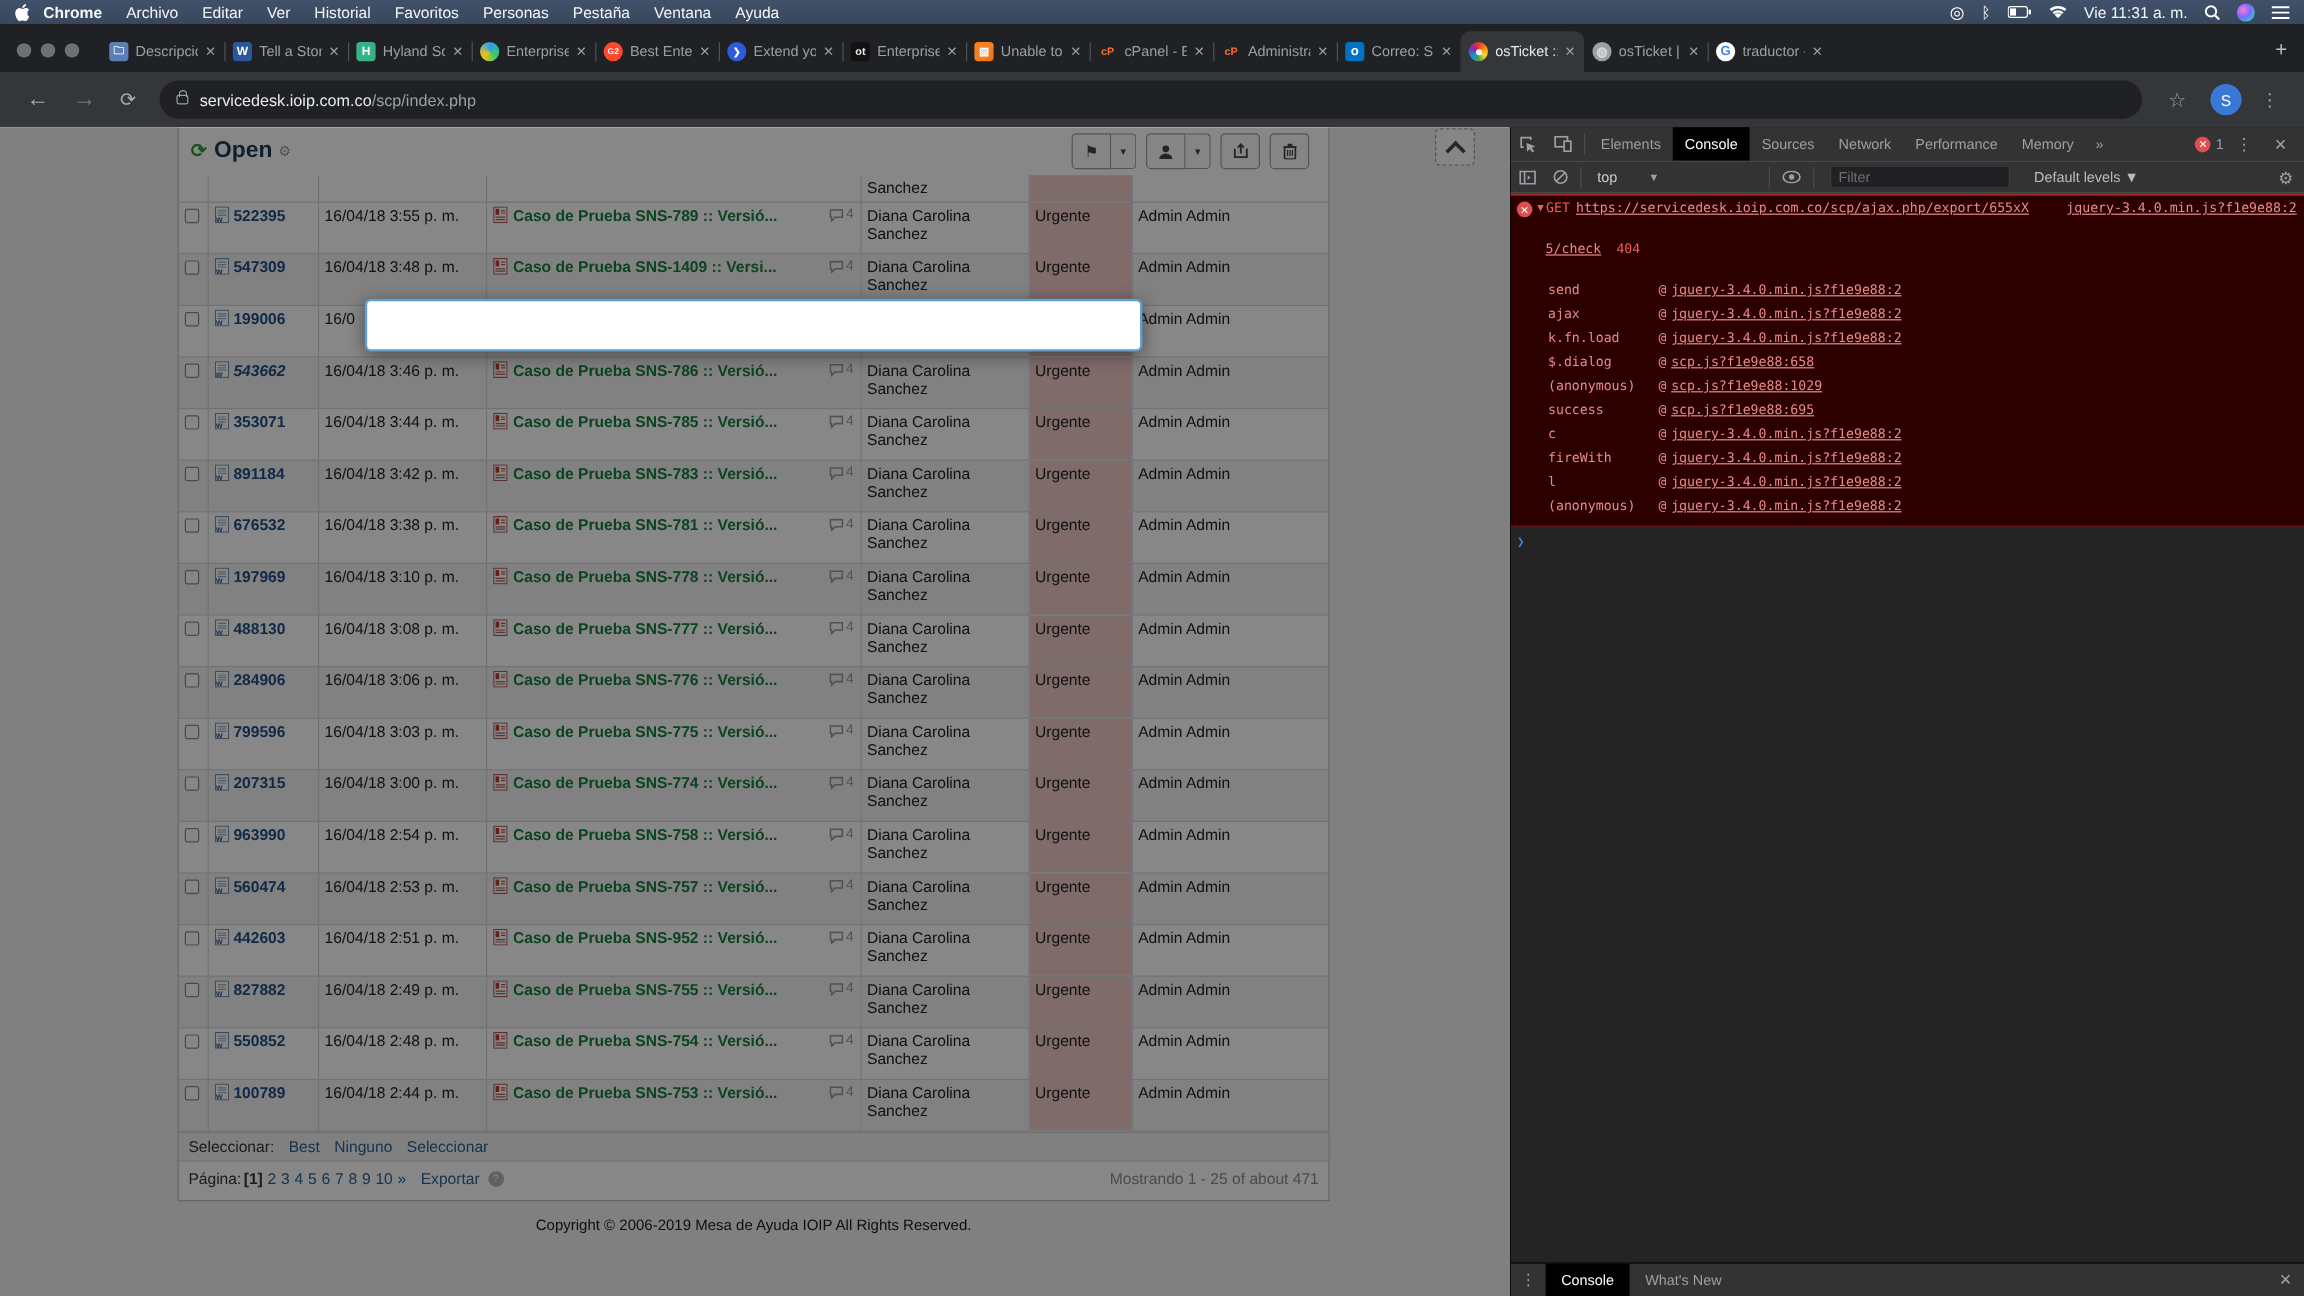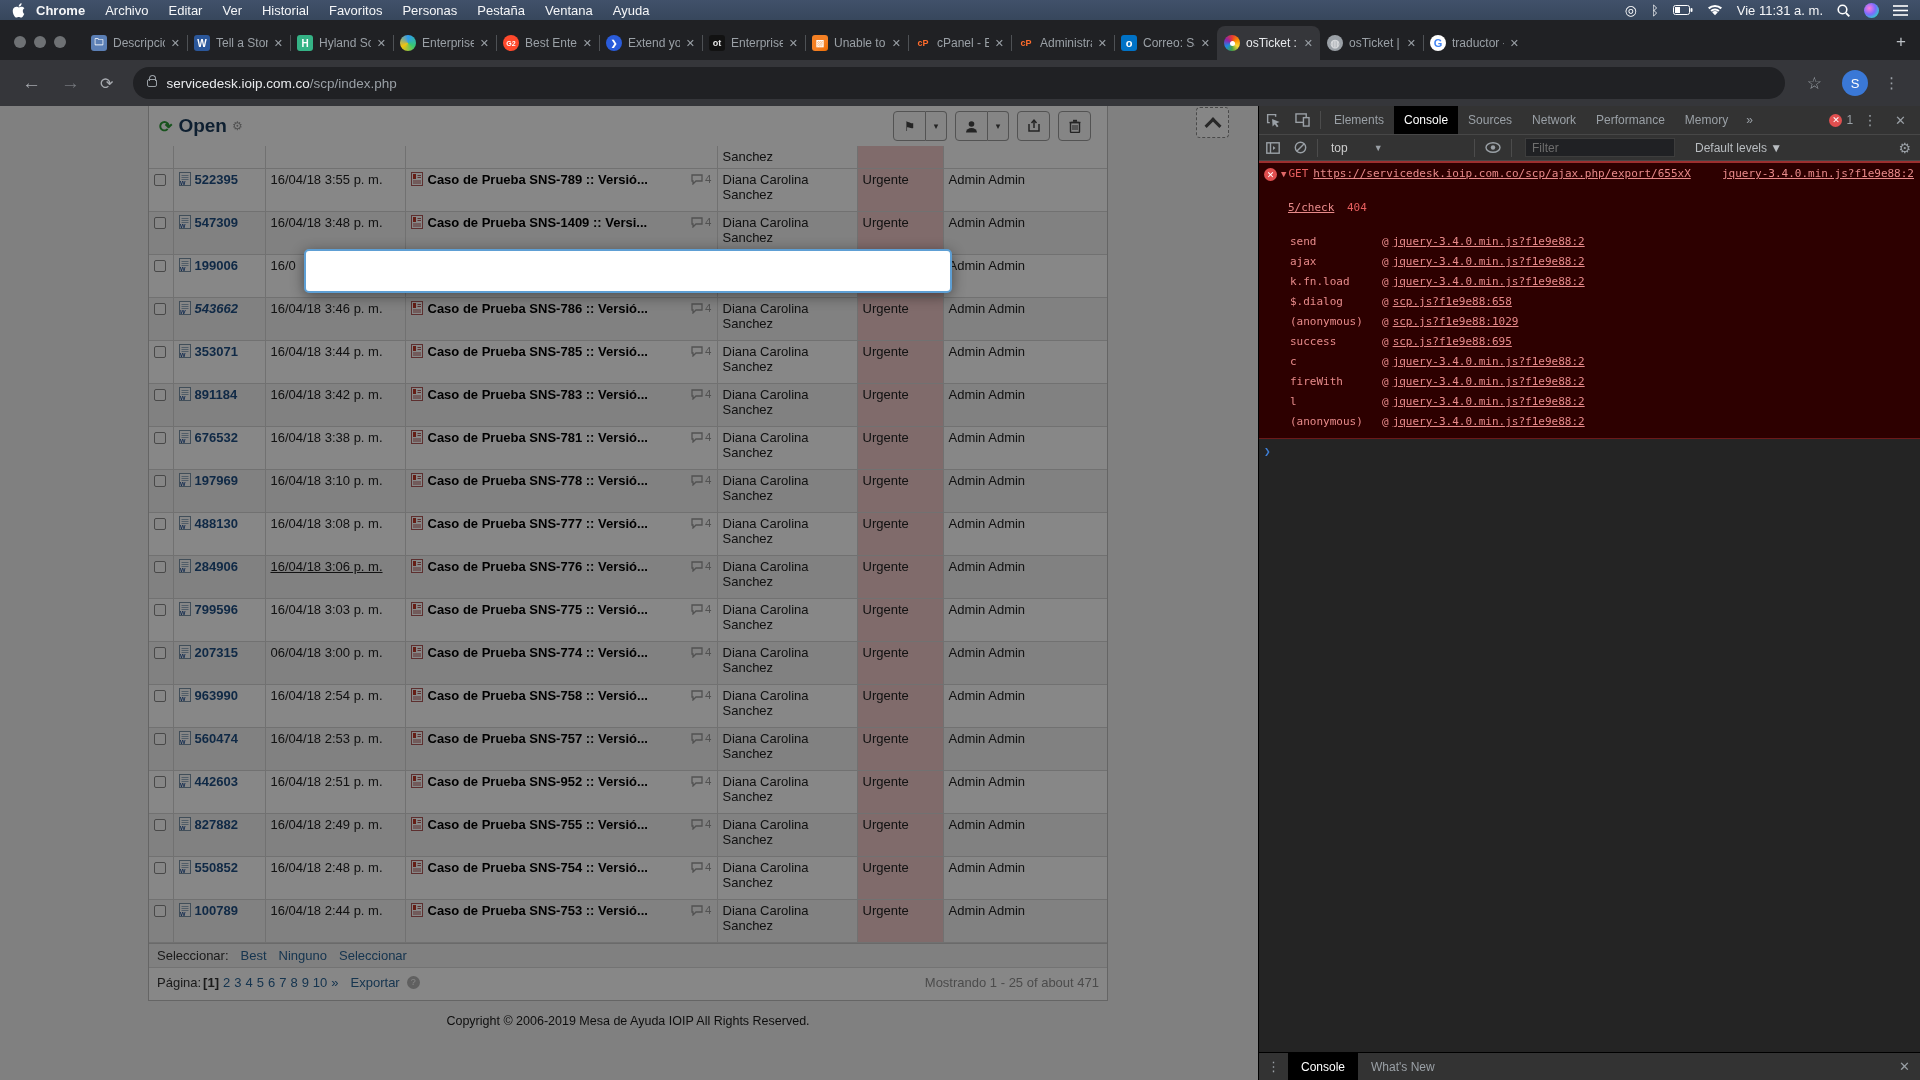--- a/index.html
+++ b/index.html
@@ -87,21 +87,21 @@
 
   table.tkt { width:100%; border-collapse:collapse; table-layout:fixed; font-size:13px; color:#222; }
   table.tkt td { border:1px solid #d6d6d6; border-top:none; padding:3px 5px; vertical-align:top; overflow:hidden; }
   table.tkt td:first-child { border-left:none; } table.tkt td:last-child { border-right:none; }
   tr.trow  { height:43px; }
   tr.trow.alt td { background:#f3f3f3; }
   tr.partial { height:22px; }
   td.c-prio { background:#f1caca !important; }
   .cb { width:12px; height:12px; border:1px solid #8a8a8a; background:#fefefe; border-radius:2px; display:inline-block; margin-top:2px; }
   .idlink { color:#1f4f84; font-weight:bold; text-decoration:none; }
-  .subjlink { color:#000000; font-weight:bold; text-decoration:none; white-space:nowrap; overflow:hidden; }
+  .subjlink { color:#15803d; font-weight:bold; text-decoration:none; white-space:nowrap; overflow:hidden; }
   .c-num { white-space:nowrap; }
   .c-subj-in { display:flex; align-items:center; gap:5px; }
   .subj-spacer { flex:1; }
   .thr { color:#999; font-size:11.5px; white-space:nowrap; display:flex; align-items:center; gap:2px; }
   .docico, .subjico, .bub { flex:0 0 auto; display:inline-block; vertical-align:-2px; }
 
   .select-bar { background:#f2f2f2; border-top:1px solid #c9c9c9; padding:4px 8px; font-size:13px; color:#333; }
   .select-bar a { color:#2a6496; text-decoration:none; margin-left:12px; }
   .pagebar { display:flex; align-items:center; padding:7px 8px 10px; font-size:13px; color:#333;
              border-top:1px solid #d9d9d9; }
@@ -739,21 +739,21 @@
             </tr>
             <tr class="trow alt">
               <td style="width: 24px;"><span class="cb"></span></td>
               <td class="c-num" style="width: 92px;"><span class="docico"><svg width="12" height="14" viewBox="0 0 12 14">
                     <rect x="0.5" y="0.5" width="11" height="13" fill="#fff" stroke="#7c93a9"></rect>
                     <line x1="2.5" y1="3.5" x2="9.5" y2="3.5" stroke="#9ab0c4"></line>
                     <line x1="2.5" y1="5.5" x2="9.5" y2="5.5" stroke="#9ab0c4"></line>
                     <line x1="2.5" y1="7.5" x2="9.5" y2="7.5" stroke="#9ab0c4"></line>
                     <text x="1" y="13" font-size="7" fill="#2b579a" font-weight="bold">w</text>
                   </svg></span><a class="idlink" href="#" style="margin-left: 4px;">284906</a></td>
-              <td style="width: 140px; text-decoration: underline;">16/04/18 3:06 p. m.</td>
+              <td style="width: 140px;">16/04/18 3:06 p. m.</td>
               <td style="width: 312px;">
                 <div class="c-subj-in">
                   <span class="subjico">
                     <svg width="12" height="14" viewBox="0 0 12 14">
                       <rect x="0.5" y="0.5" width="11" height="13" fill="#fff" stroke="#b05a5a"></rect>
                       <rect x="2" y="2" width="3" height="5" fill="#c0392b"></rect>
                       <line x1="6.5" y1="3.5" x2="10" y2="3.5" stroke="#b05a5a"></line>
                       <line x1="6.5" y1="5.5" x2="10" y2="5.5" stroke="#b05a5a"></line>
                       <line x1="2" y1="9" x2="10" y2="9" stroke="#b05a5a"></line>
                       <line x1="2" y1="11" x2="10" y2="11" stroke="#b05a5a"></line>
@@ -821,21 +821,21 @@
             </tr>
             <tr class="trow alt">
               <td style="width: 24px;"><span class="cb"></span></td>
               <td class="c-num" style="width: 92px;"><span class="docico"><svg width="12" height="14" viewBox="0 0 12 14">
                     <rect x="0.5" y="0.5" width="11" height="13" fill="#fff" stroke="#7c93a9"></rect>
                     <line x1="2.5" y1="3.5" x2="9.5" y2="3.5" stroke="#9ab0c4"></line>
                     <line x1="2.5" y1="5.5" x2="9.5" y2="5.5" stroke="#9ab0c4"></line>
                     <line x1="2.5" y1="7.5" x2="9.5" y2="7.5" stroke="#9ab0c4"></line>
                     <text x="1" y="13" font-size="7" fill="#2b579a" font-weight="bold">w</text>
                   </svg></span><a class="idlink" href="#" style="margin-left: 4px;">207315</a></td>
-              <td style="width: 140px;">06/04/18 3:00 p. m.</td>
+              <td style="width: 140px;">16/04/18 3:00 p. m.</td>
               <td style="width: 312px;">
                 <div class="c-subj-in">
                   <span class="subjico">
                     <svg width="12" height="14" viewBox="0 0 12 14">
                       <rect x="0.5" y="0.5" width="11" height="13" fill="#fff" stroke="#b05a5a"></rect>
                       <rect x="2" y="2" width="3" height="5" fill="#c0392b"></rect>
                       <line x1="6.5" y1="3.5" x2="10" y2="3.5" stroke="#b05a5a"></line>
                       <line x1="6.5" y1="5.5" x2="10" y2="5.5" stroke="#b05a5a"></line>
                       <line x1="2" y1="9" x2="10" y2="9" stroke="#b05a5a"></line>
                       <line x1="2" y1="11" x2="10" y2="11" stroke="#b05a5a"></line>

